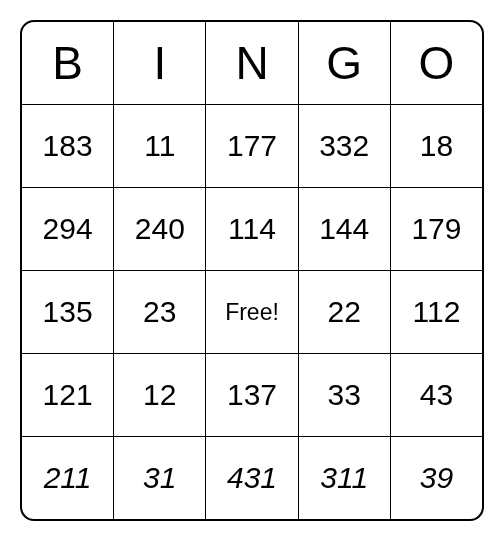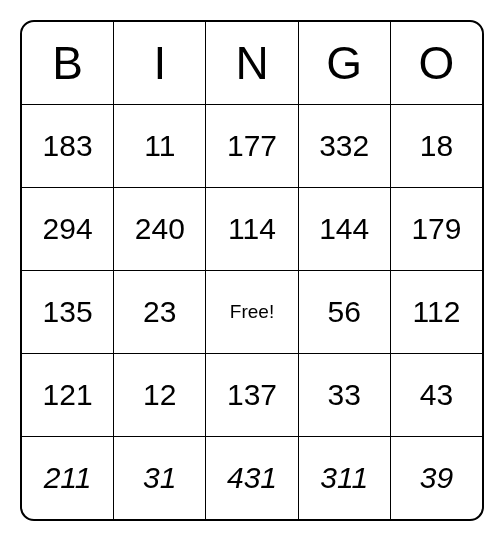--- a/index.html
+++ b/index.html
@@ -44,21 +44,21 @@
       align-items: center;
       justify-content: center;
       font-size: 30px;
       border-right: 1px solid #000;
       border-bottom: 1px solid #000;
     }
     .cell:last-child {
       border-right: none;
     }
     .free {
-      font-size: 19px;
+      font-size: 23px;
     }
   </style>
 </head>
 <body>
 
 <div class="bingo-card">
   <div class="header-row">
     <div class="header-cell">B</div>
     <div class="header-cell">I</div>
     <div class="header-cell">N</div>
@@ -76,21 +76,21 @@
     <div class="cell">294</div>
     <div class="cell">240</div>
     <div class="cell">114</div>
     <div class="cell">144</div>
     <div class="cell">179</div>
   </div>
   <div class="grid-row">
     <div class="cell">135</div>
     <div class="cell">23</div>
     <div class="cell free">Free!</div>
-    <div class="cell">56</div>
+    <div class="cell">22</div>
     <div class="cell">112</div>
   </div>
   <div class="grid-row">
     <div class="cell">121</div>
     <div class="cell">12</div>
     <div class="cell">137</div>
     <div class="cell">33</div>
     <div class="cell">43</div>
   </div>
   <div class="grid-row">

